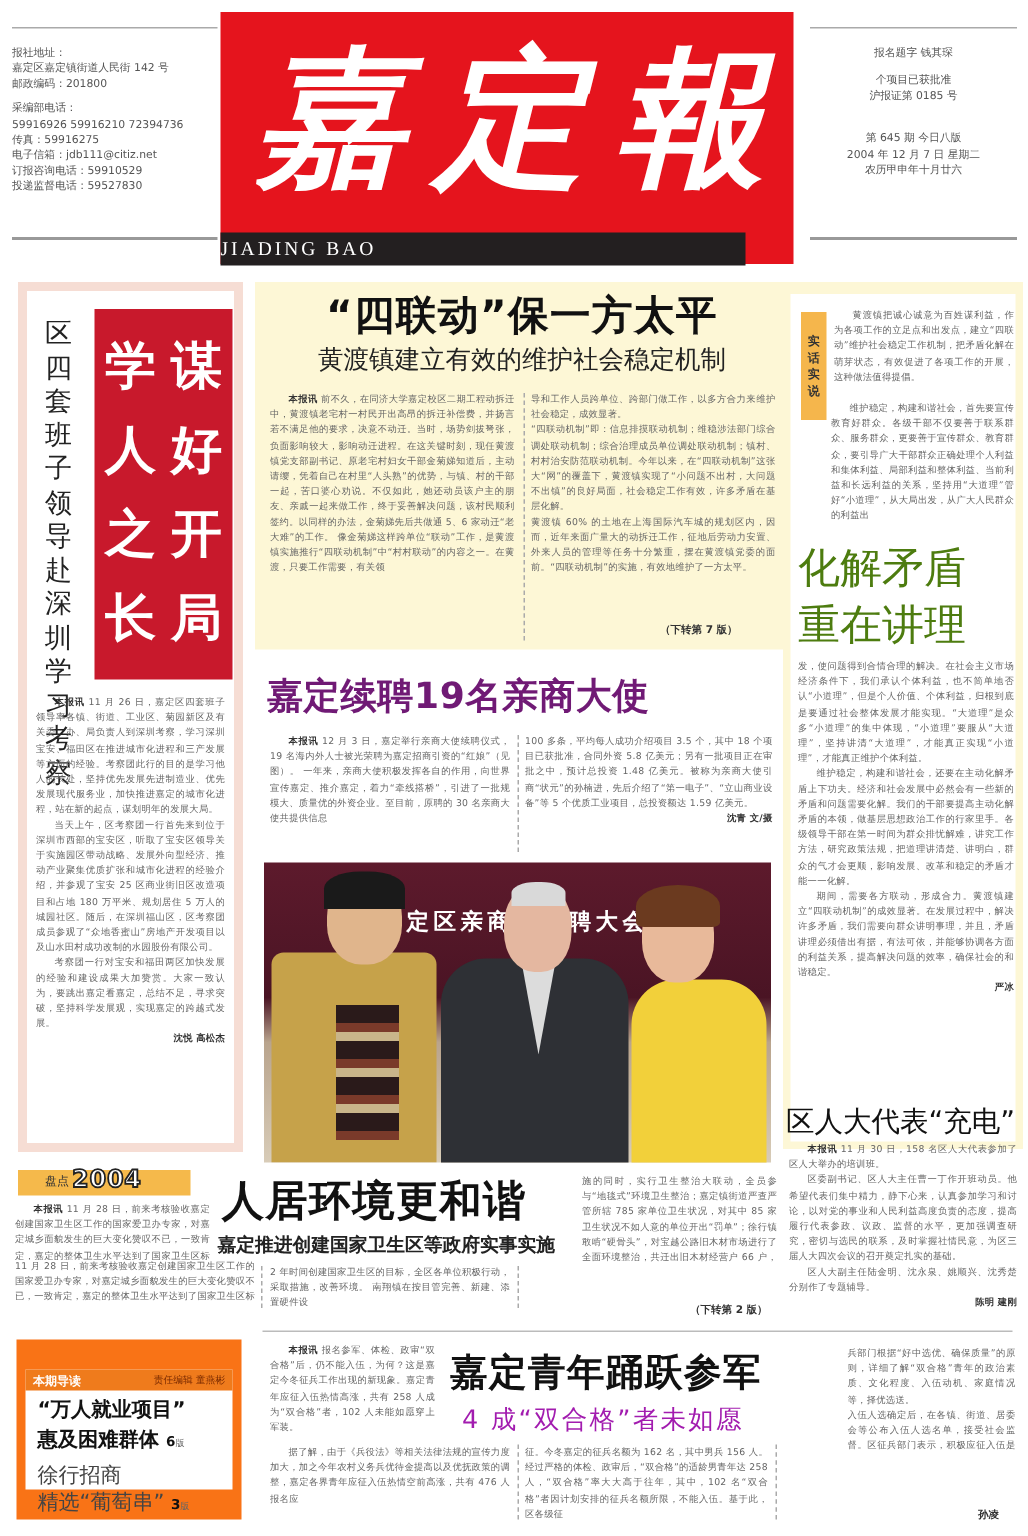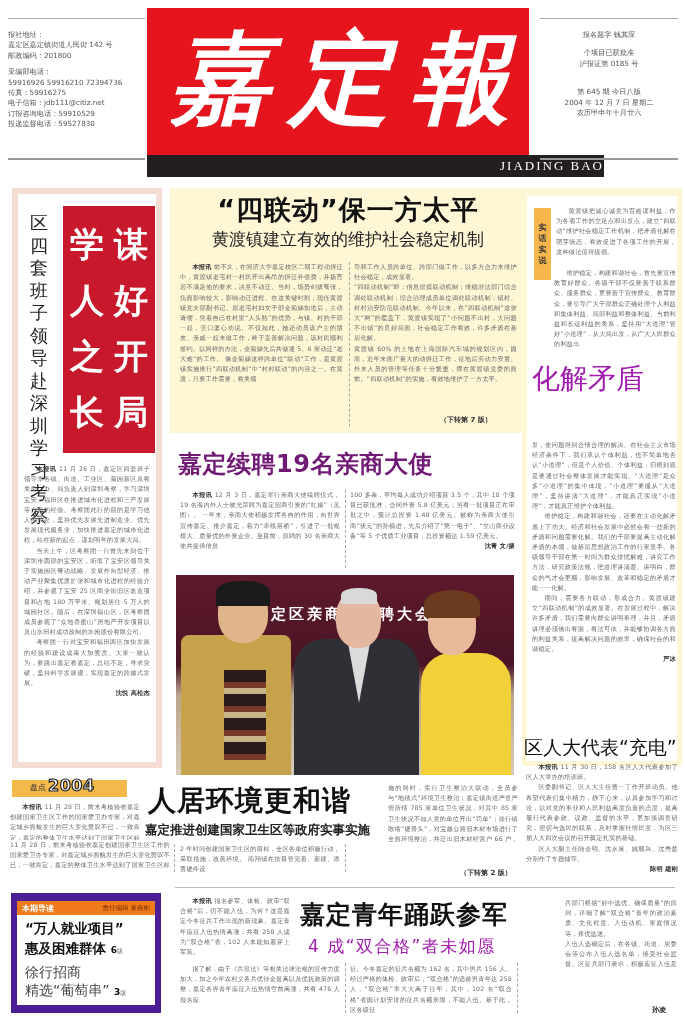--- a/index.html
+++ b/index.html
@@ -3,34 +3,34 @@
 <meta charset="utf-8">
 <style>
 *{box-sizing:border-box;margin:0;padding:0}
 body{width:685px;height:1024px;background:#fff;font-family:"DejaVu Sans",sans-serif;color:#333;position:relative;overflow:hidden}
 .abs{position:absolute}
 .small{font-size:7.2px;line-height:10.4px;color:#555}
 .body-text{font-size:6.2px;line-height:10.2px;color:#666;text-align:justify;letter-spacing:0.2px}
 .body-text b{color:#333}
 .hr{position:absolute;height:1px;background:#aaa}
 .masthead{left:147px;top:8px;width:382px;height:168px;background:#e5141d}
-.masthead-bar{left:147px;top:155px;width:457px;height:22px;background:#231f20;color:#fff;font-family:"Liberation Serif","DejaVu Serif",serif;font-size:13px;letter-spacing:2px;text-align:right;line-height:22px}
+.masthead-bar{left:147px;top:155px;width:350px;height:22px;background:#231f20;color:#fff;font-family:"Liberation Serif","DejaVu Serif",serif;font-size:13px;letter-spacing:2px;text-align:left;line-height:22px}
 .mast-chars{left:160px;top:10px;width:360px;height:140px;display:flex;justify-content:space-around;align-items:center;font-family:"DejaVu Serif",serif;font-size:100px;color:#fff;font-weight:bold;font-style:italic}
 .left-box{left:12px;top:188px;width:150px;height:580px;background:#f6ddd4;padding:6px}
 .left-inner{background:#fff;width:100%;height:100%;position:relative}
 .red-block{left:45px;top:12px;width:92px;height:247px;background:#c8192c}
 .red-col{position:absolute;top:10px;width:40px;display:flex;flex-direction:column;align-items:center;color:#fff;font-size:34px;font-weight:bold;line-height:56px}
 .vert-title{left:8px;top:18px;width:26px;display:flex;flex-direction:column;align-items:center;font-size:18px;line-height:22.5px;color:#222}
 .yellow-panel{left:170px;top:188px;width:353px;height:245px;background:#fdf7d6}
 .headline1{left:178px;top:192px;width:340px;font-size:27px;font-weight:bold;color:#111;text-align:center;letter-spacing:1px}
 .sub1{left:178px;top:228px;width:340px;font-size:17px;color:#222;text-align:center}
 .right-panel{left:522px;top:188px;width:160px;height:578px;background:#fdf7d6}
 .right-inner{left:527px;top:196px;width:150px;height:565px;background:#fff}
 .tag-box{left:534px;top:208px;width:17px;height:72px;background:#f5b64c;font-size:8px;line-height:11px;color:#333;display:flex;flex-direction:column;align-items:center;justify-content:center;font-weight:bold}
-.big-right{left:532px;top:360px;width:140px;font-size:28px;line-height:38px;color:#a21caf}
+.big-right{left:532px;top:360px;width:140px;font-size:28px;line-height:38px;color:#4d7c0f}
 .col-divider{position:absolute;width:0;border-left:1px dashed #aaa}
 .headline2{left:178px;top:448px;width:340px;font-size:24px;font-weight:bold;color:#701a75;letter-spacing:0.5px}
 .photo{left:176px;top:575px;width:338px;height:200px;background:linear-gradient(180deg,#5d1a2c 0%,#4a1424 45%,#b9a48d 60%,#d8ccb8 100%);overflow:hidden}
 .banner-text{left:95px;top:30px;font-size:15px;font-weight:bold;color:#fff;letter-spacing:3px}
 .p1{left:5px;top:60px;width:110px;height:140px;background:#c6a24a;border-radius:8px 8px 0 0}
 .p1h{left:42px;top:10px;width:50px;height:58px;background:#e0b58c;border-radius:45%}
 .p1hair{left:40px;top:6px;width:54px;height:25px;background:#1a1a1a;border-radius:45% 45% 0 0}
 .p1shirt{left:48px;top:95px;width:42px;height:90px;background:repeating-linear-gradient(180deg,#2a1a1a 0 12px,#7a3a2a 12px 18px,#c9b58a 18px 24px)}
 .p2{left:118px;top:64px;width:125px;height:140px;background:#2e3035;border-radius:30px 30px 0 0}
 .p2h{left:160px;top:15px;width:45px;height:58px;background:#e4b7a0;border-radius:45%}
@@ -38,21 +38,21 @@
 .p2shirt{left:172px;top:68px;width:22px;height:60px;background:#dcdcdc;clip-path:polygon(0 0,100% 0,50% 100%)}
 .p3{left:245px;top:78px;width:90px;height:125px;background:#f2d03a;border-radius:30px 30px 0 0}
 .p3h{left:252px;top:20px;width:48px;height:60px;background:#e8b99a;border-radius:45%}
 .p3hair{left:248px;top:15px;width:56px;height:28px;background:#6b3a1f;border-radius:50% 50% 10% 10%}
 .headline-r{left:524px;top:735px;width:172px;font-size:19px;font-weight:normal;color:#111}
 .pandian{left:12px;top:780px;width:115px;height:17px;background:#f5b94b}
 .pandian-small{left:30px;top:782px;font-size:8px;color:#333;font-weight:normal}
 .pandian-year{left:48px;top:776px;font-size:16px;font-weight:900;color:#fff;-webkit-text-stroke:1.2px #222;letter-spacing:0.5px;font-family:"DejaVu Sans",sans-serif}
 .headline3{left:148px;top:782px;width:240px;font-size:28px;font-weight:bold;color:#111;letter-spacing:1px}
 .sub3{left:145px;top:822px;width:240px;font-size:12.5px;font-weight:bold;color:#222}
-.guide{left:11px;top:893px;width:150px;height:120px;background:#4c1d95;padding:8px 6px}
+.guide{left:11px;top:893px;width:150px;height:120px;background:#f97316;padding:20px 6px}
 .guide-inner{background:#fff;width:100%;height:100%;position:relative}
 .guide-bar{left:0;top:0;width:100%;height:14px;background:#ef7b1c;display:flex;justify-content:space-between;align-items:center;padding:0 5px}
 .guide-bar .l{font-size:8px;font-weight:bold;color:#fff}
 .guide-bar .r{font-size:6.5px;color:#7a2a00}
 .g1{left:8px;top:17px;font-size:13.5px;font-weight:900;color:#111;line-height:20px}
 .g2{left:8px;top:62px;font-size:14px;color:#444;line-height:18px}
 .pg{font-size:8px;font-weight:bold;color:#111}
 .pg span{font-size:6px;font-weight:normal;color:#666}
 .headline4{left:300px;top:898px;width:260px;font-size:25px;font-weight:bold;color:#111;letter-spacing:1px}
 .sub4{left:308px;top:935px;width:230px;font-size:17px;color:#a21caf;letter-spacing:1.5px}
@@ -161,20 +161,21 @@
     <span>说</span>
 </div>
 <div class="abs body-text" style="left:556px;top:206px;width:120px;font-family:'DejaVu Serif',serif">
   <p style="text-indent:2em">黄渡镇把诚心诚意为百姓谋利益，作为各项工作的立足点和出发点，建立“四联动”维护社会稳定工作机制，把矛盾化解在萌芽状态，有效促进了各项工作的开展，这种做法值得提倡。</p>
 </div>
 <div class="abs body-text" style="left:534px;top:268px;width:142px;height:88px;overflow:hidden;font-family:'DejaVu Serif',serif">
   <p style="text-indent:2em;padding-left:20px">维护稳定，构建和谐社会，首先要宣传教育好群众。各级干部不仅要善于联系群众、服务群众，更要善于宣传群众、教育群众，要引导广大干部群众正确处理个人利益和集体利益、局部利益和整体利益、当前利益和长远利益的关系，坚持用“大道理”管好“小道理”，从大局出发，从广大人民群众的利益出</p>
 </div>
 <div class="abs big-right">
   <div>化解矛盾</div>
+  <div>重在讲理</div>
 </div>
 <div class="abs body-text" style="left:532px;top:440px;width:144px;font-family:'DejaVu Serif',serif">
   <p>发，使问题得到合情合理的解决。在社会主义市场经济条件下，我们承认个体利益，也不简单地否认“小道理”，但是个人价值、个体利益，归根到底是要通过社会整体发展才能实现。“大道理”是众多“小道理”的集中体现，“小道理”要服从“大道理”，坚持讲清“大道理”，才能真正实现“小道理”，才能真正维护个体利益。</p>
   <p style="text-indent:2em">维护稳定，构建和谐社会，还要在主动化解矛盾上下功夫。经济和社会发展中必然会有一些新的矛盾和问题需要化解。我们的干部要提高主动化解矛盾的本领，做基层思想政治工作的行家里手。各级领导干部在第一时间为群众排忧解难，讲究工作方法，研究政策法规，把道理讲清楚、讲明白，群众的气才会更顺，影响发展、改革和稳定的矛盾才能一一化解。</p>
   <p style="text-indent:2em">期间，需要各方联动，形成合力。黄渡镇建立“四联动机制”的成效显著。在发展过程中，解决许多矛盾，我们需要向群众讲明事理，并且，矛盾讲理必须借出有据，有法可依，并能够协调各方面的利益关系，提高解决问题的效率，确保社会的和谐稳定。</p>
   <p style="text-align:right;font-weight:bold;color:#333">严冰</p>
 </div>
 
 <div class="abs headline2">嘉定续聘19名亲商大使</div>
 <div class="abs body-text" style="left:180px;top:490px;width:160px;height:80px;overflow:hidden">

